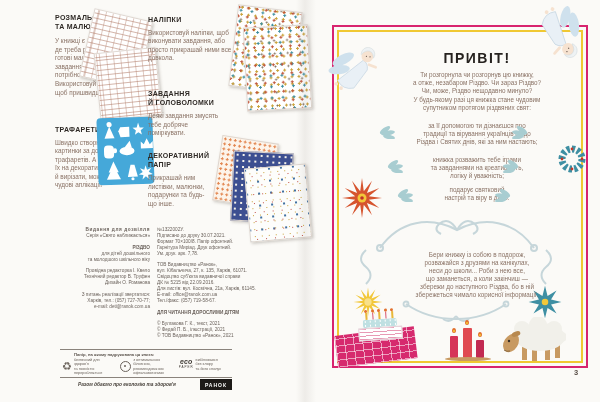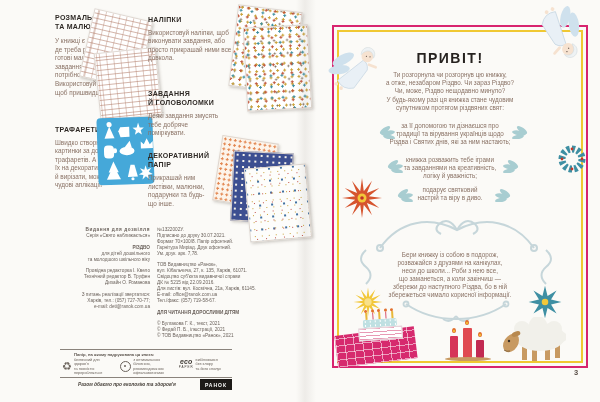--- a/index.html
+++ b/index.html
@@ -48,21 +48,21 @@
   .stamp::after{content:"";position:absolute;left:2.5px;top:2.5px;width:2px;height:2px;border-radius:50%;background:#6b635c}
   .ecologo{display:inline-block;text-align:center;flex:none;color:#3f3a34}
   .ecologo b{display:block;font-style:italic;font-size:7px;line-height:6px}
   .ecologo i{display:block;font-style:normal;font-size:3px;letter-spacing:1px}
   .eco-bottom{display:flex;justify-content:space-between;align-items:center;margin-top:1.5px}
   .slogan{font-size:4.8px;font-style:italic;font-weight:bold;color:#4a443e;margin-left:18px}
   .ranok-logo{background:#1d1a18;color:#fff;font-size:5px;font-weight:bold;letter-spacing:1px;padding:2.5px 5px}
   
   .b-outer{position:absolute;left:332px;top:25px;width:252px;height:339px;border:2px solid #d8246f}
   .b-inner{position:absolute;left:3px;top:3px;right:3px;bottom:3px;border:2px solid #f0c832}
-  .rp-center{position:absolute;left:330px;width:240px;text-align:center;color:#8a7265}
+  .rp-center{position:absolute;left:357px;width:240px;text-align:center;color:#8a7265}
   .rp-h{font-size:14px;font-weight:bold;letter-spacing:1.5px;color:#26221f}
   .rp-line{font-size:6.3px;line-height:8.2px}
   .rp-out{font-size:6.3px;line-height:8.1px}
   .pgnum{position:absolute;left:574px;top:368px;font-size:7.5px;color:#5a4f48;font-weight:bold}
   .seam{position:absolute;left:296px;top:0;width:20px;height:402px;
         background:linear-gradient(to right,rgba(0,0,0,0),rgba(120,110,100,.10) 45%,rgba(0,0,0,0))}
   
   .mat{position:absolute;left:336px;top:331px;width:80px;height:32px;transform:rotate(-7deg);
        background-color:#d62a6e;background-image:
        repeating-linear-gradient(0deg,rgba(255,255,255,.55) 0 1px,transparent 1px 7px),

